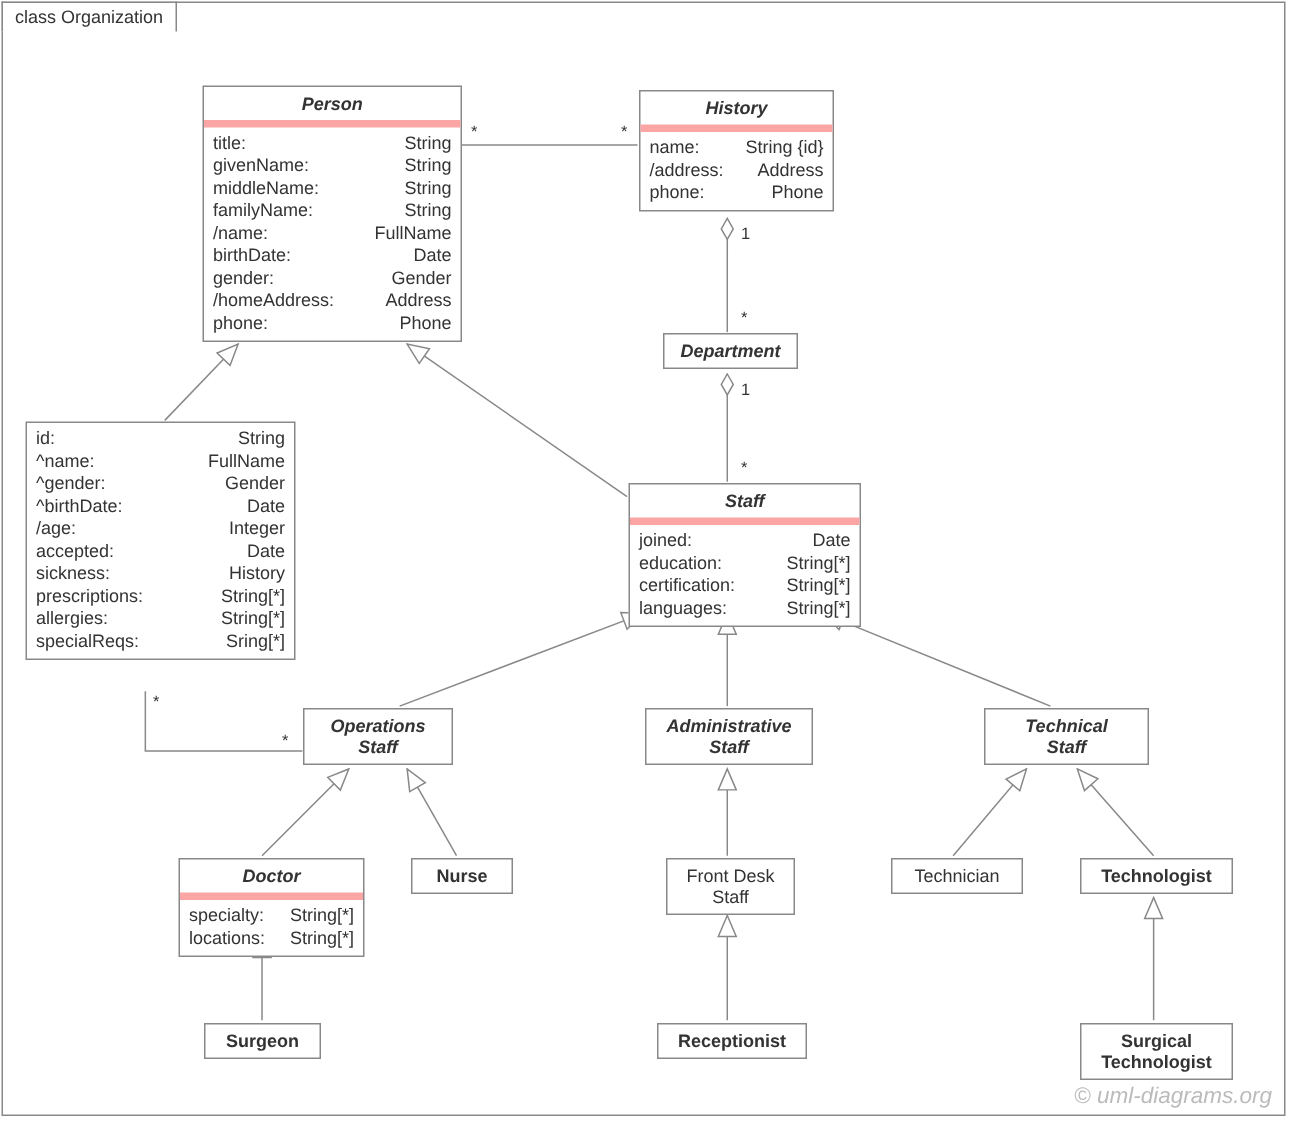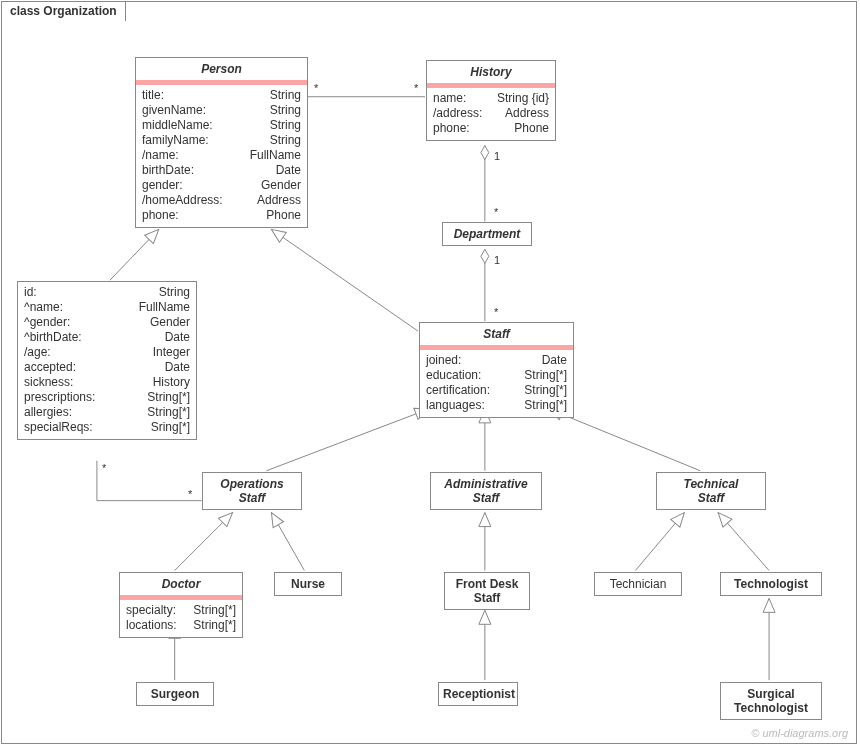--- a/index.html
+++ b/index.html
@@ -17,21 +17,21 @@
     margin: 1px;
     box-sizing: border-box;
   }
   .frame-tab {
     position: absolute;
     top: -1px; left: -1px;
     border: 1px solid #888;
     border-bottom: none;
     background: #fff;
     padding: 2px 8px 3px 8px;
-    font-weight: bold;
+    font-weight: normal;
   }
   .frame-tab::after {
     content: "";
     position: absolute;
     right: -10px; top: 0;
     width: 0; height: 0;
   }
   .box {
     position: absolute;
     border: 1px solid #888;
@@ -51,21 +51,21 @@
     padding: 3px 6px 4px 6px;
   }
   .row { display:flex; justify-content: space-between; line-height: 15px; align-items: center;}
   .row span:first-child { padding-right: 8px; white-space: nowrap;}
   .row span:last-child { white-space: nowrap;}
   svg.lines { position:absolute; top:0; left:0; width:100%; height:100%; pointer-events:none;}
   .mult { position:absolute; font-size:11px; color:#333;}
   .watermark {
     position:absolute;
     right:8px; bottom:4px;
-    font-size:11px;
+    font-size:15px;
     color:#bbb;
     font-style: italic;
   }
 </style>
 </head>
 <body>
 
 <div class="frame">
   <div class="frame-tab">
     <span>class Organization</span>
@@ -291,39 +291,39 @@
           <span>String[*]</span>
         </div>
       </div>
   </div>
 
   <div class="box" style="left:272px; top:570px; width:68px">
     <div class="title last no-italic" style="font-weight:bold">Nurse</div>
   </div>
 
   <div class="box" style="left:442px; top:570px; width:86px">
-    <div class="title last no-italic" style="font-weight:bold">
+    <div class="title last no-italic" style="font-weight:normal">
       <span>Front Desk</span><br>
       <span>Staff</span>
     </div>
   </div>
 
   <div class="box" style="left:592px; top:570px; width:88px">
     <div class="title last no-italic" style="font-weight:normal">Technician</div>
   </div>
 
   <div class="box" style="left:718px; top:570px; width:102px">
     <div class="title last no-italic" style="font-weight:bold">Technologist</div>
   </div>
 
   <div class="box" style="left:134px; top:680px; width:78px">
     <div class="title last no-italic" style="font-weight:bold">Surgeon</div>
   </div>
 
-  <div class="box" style="left:436px; top:680px; width:80px">
+  <div class="box" style="left:436px; top:680px; width:100px">
     <div class="title last no-italic" style="font-weight:bold">Receptionist</div>
   </div>
 
   <div class="box" style="left:718px; top:680px; width:102px">
     <div class="title last no-italic" style="font-weight:bold">
       <span>Surgical</span><br>
       <span>Technologist</span>
     </div>
   </div>
 

